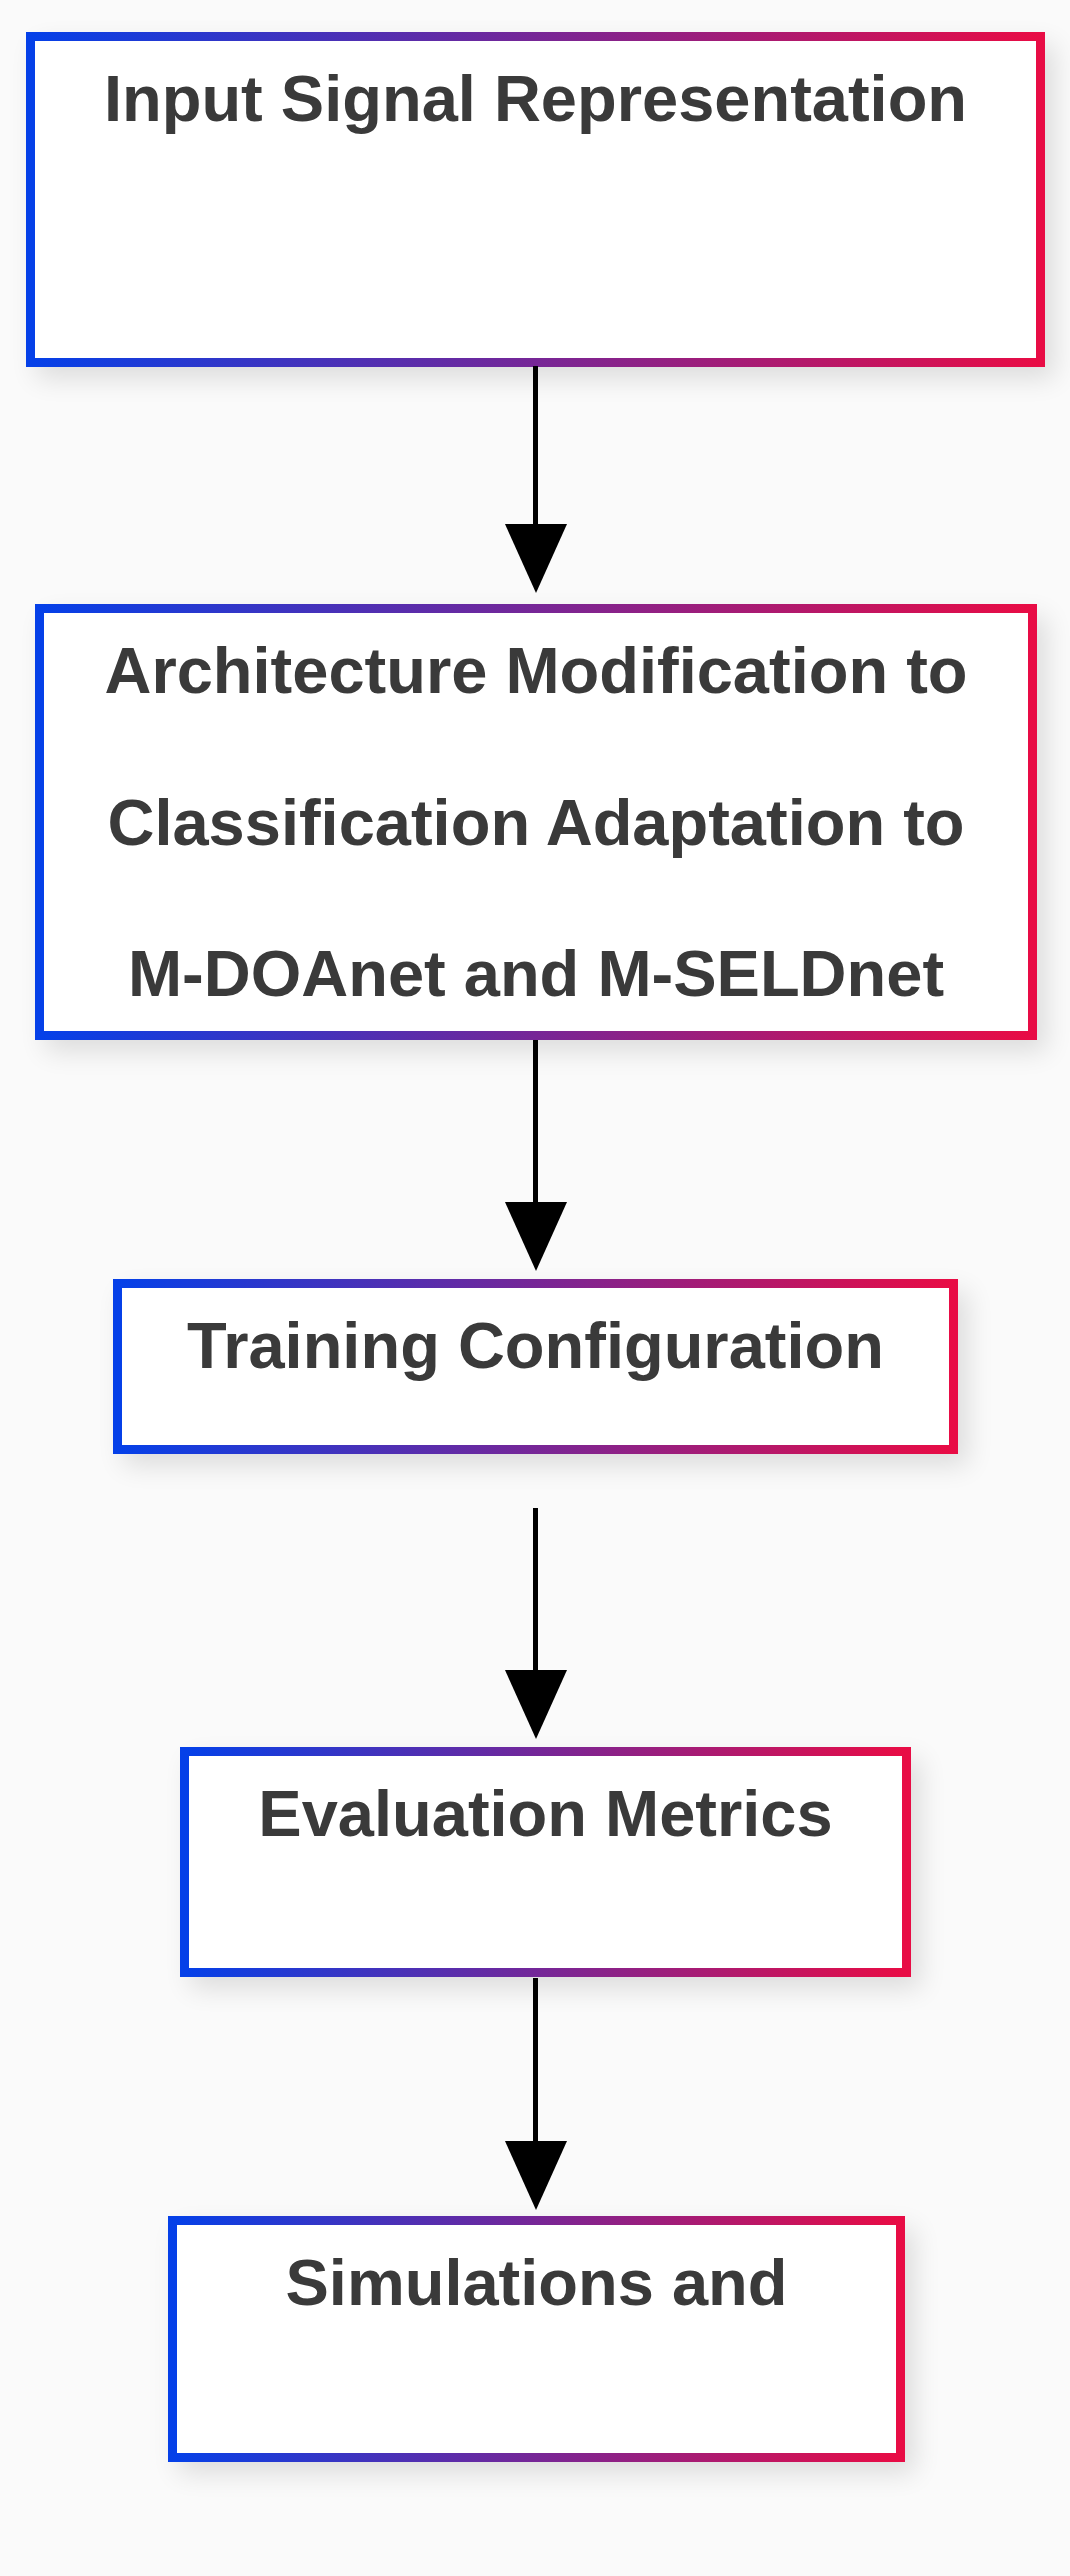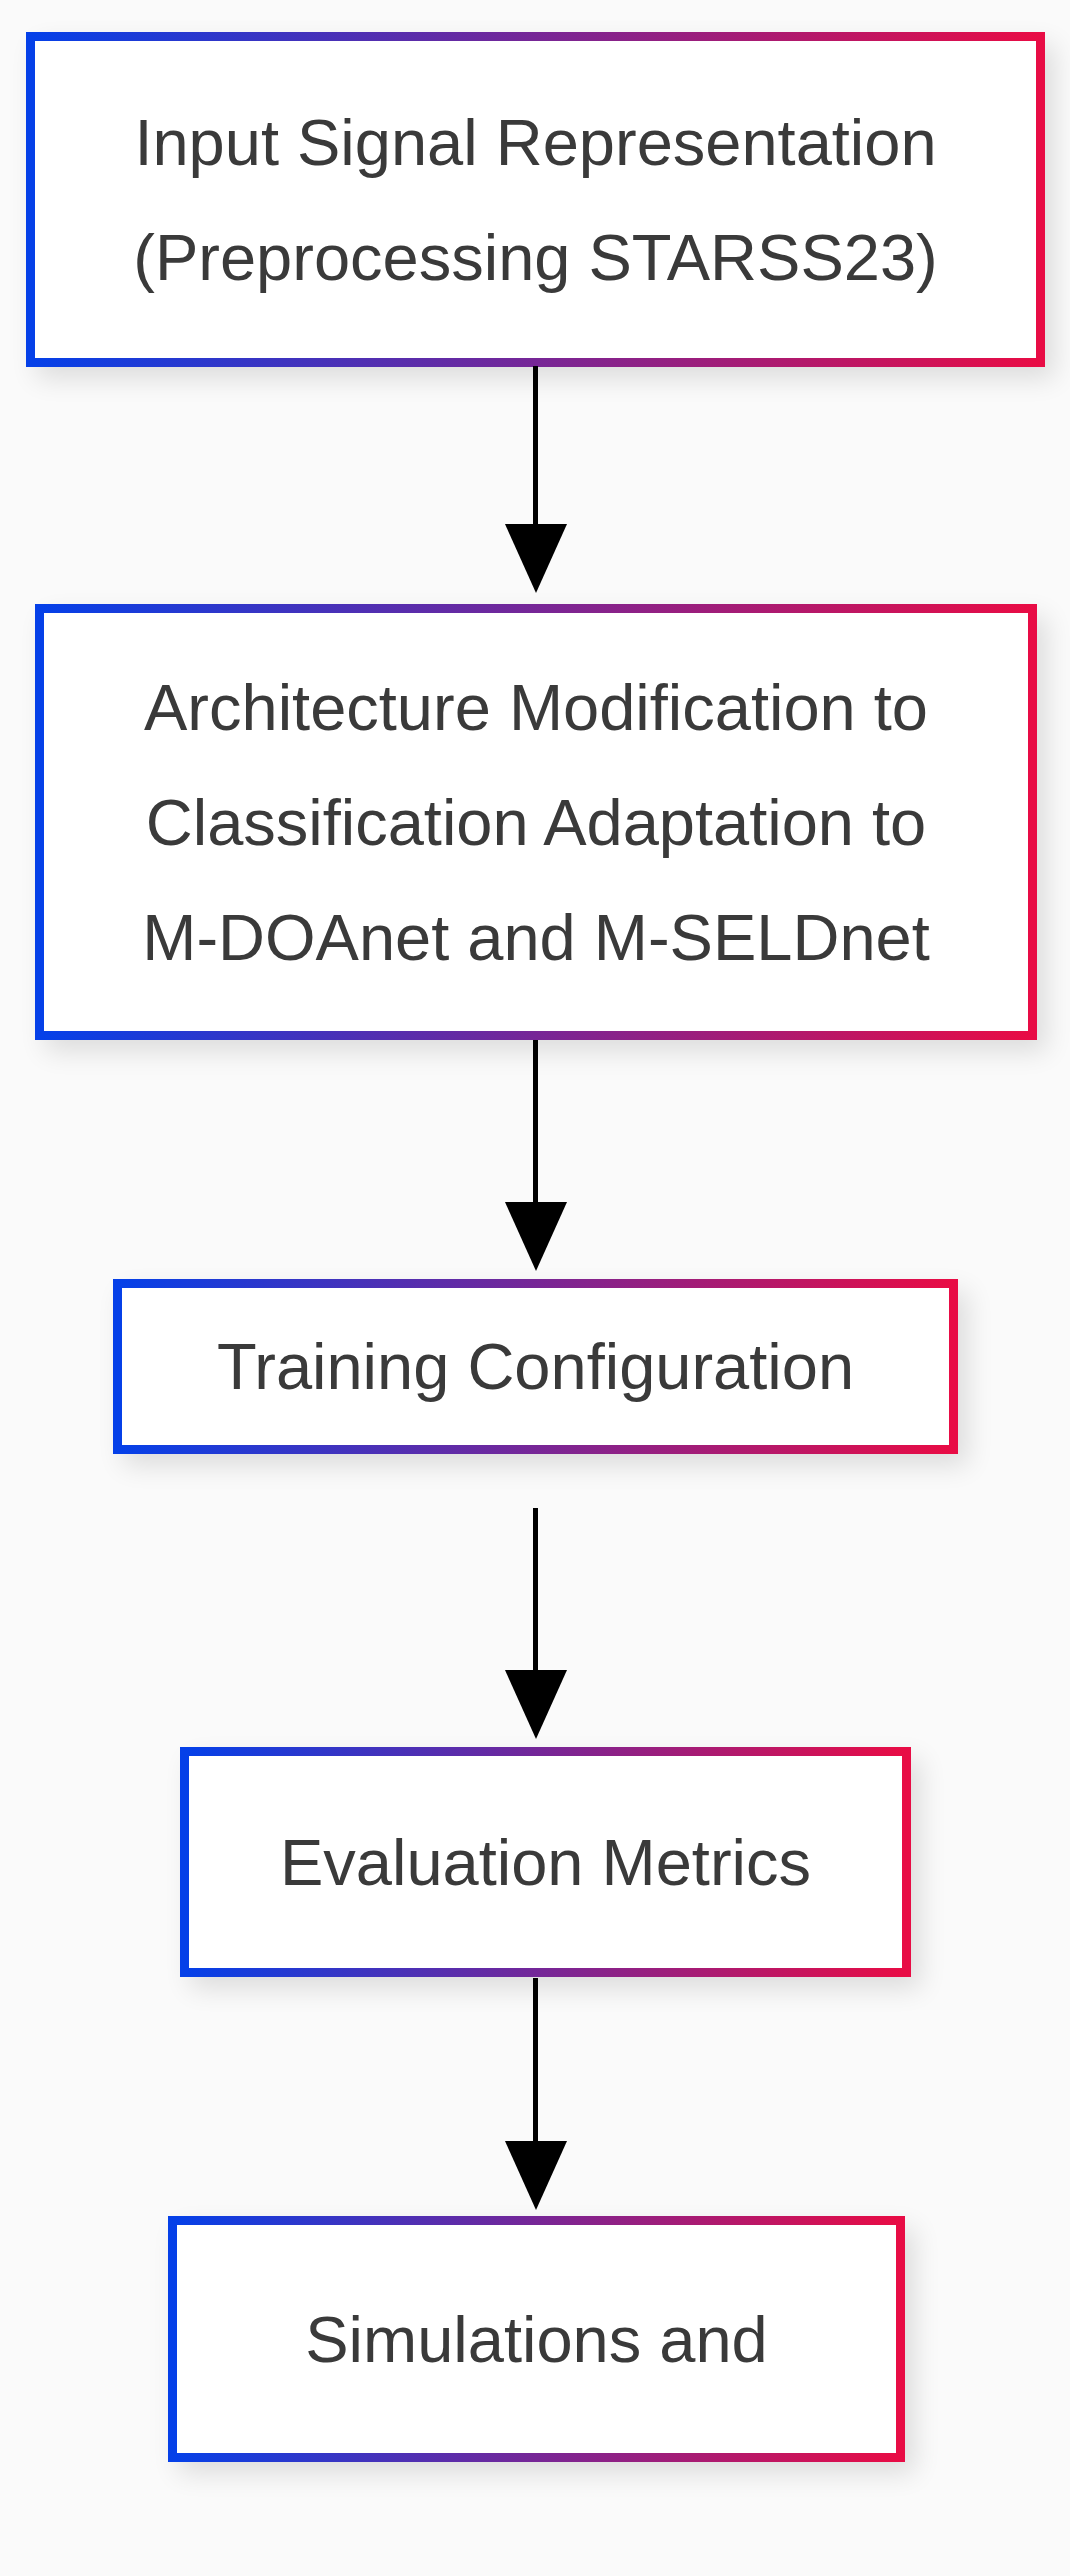--- a/index.html
+++ b/index.html
@@ -22,27 +22,28 @@
   .node{
     position:absolute;
     box-sizing:border-box;
     background:var(--box-fill);
     border:9.6px solid transparent;
     border-image:linear-gradient(90deg,var(--grad-start),var(--grad-end));
     border-image-slice:1;
     box-shadow:9.6px 11.5px 25px rgba(0,0,0,0.12);
     display:flex;
     flex-direction:column;
-    justify-content:center;
+    justify-content:space-between;
     align-items:center;
     text-align:center;
     color:var(--text);
     font-size:65px;
     line-height:115px;
     white-space:nowrap;
+    font-weight:bold;
   }
   .node-1{left:26px;  top:32px;   width:1019px; height:335px;}
   .node-2{left:35px;  top:604px;  width:1002px; height:436px;}
   .node-3{left:113px; top:1279px; width:845px;  height:175px;}
   .node-4{left:180px; top:1747px; width:731px;  height:230px;}
   .node-5{left:168px; top:2216px; width:737px;  height:246px;}
 
   .arrow{
     position:absolute;
     left:505px;
@@ -67,21 +68,20 @@
     border-top:69px solid var(--arrow);
   }
 </style>
 </head>
 <body>
 
 <div class="canvas">
 
   <div class="node node-1">
     <div class="line">Input Signal Representation</div>
-    <div class="line">(Preprocessing STARSS23)</div>
   </div>
 
   <div class="arrow arrow-1">
     <div class="arrow-shaft"></div>
     <div class="arrow-head"></div>
   </div>
 
   <div class="node node-2">
     <div class="line">Architecture Modification to</div>
     <div class="line">Classification Adaptation to</div>

